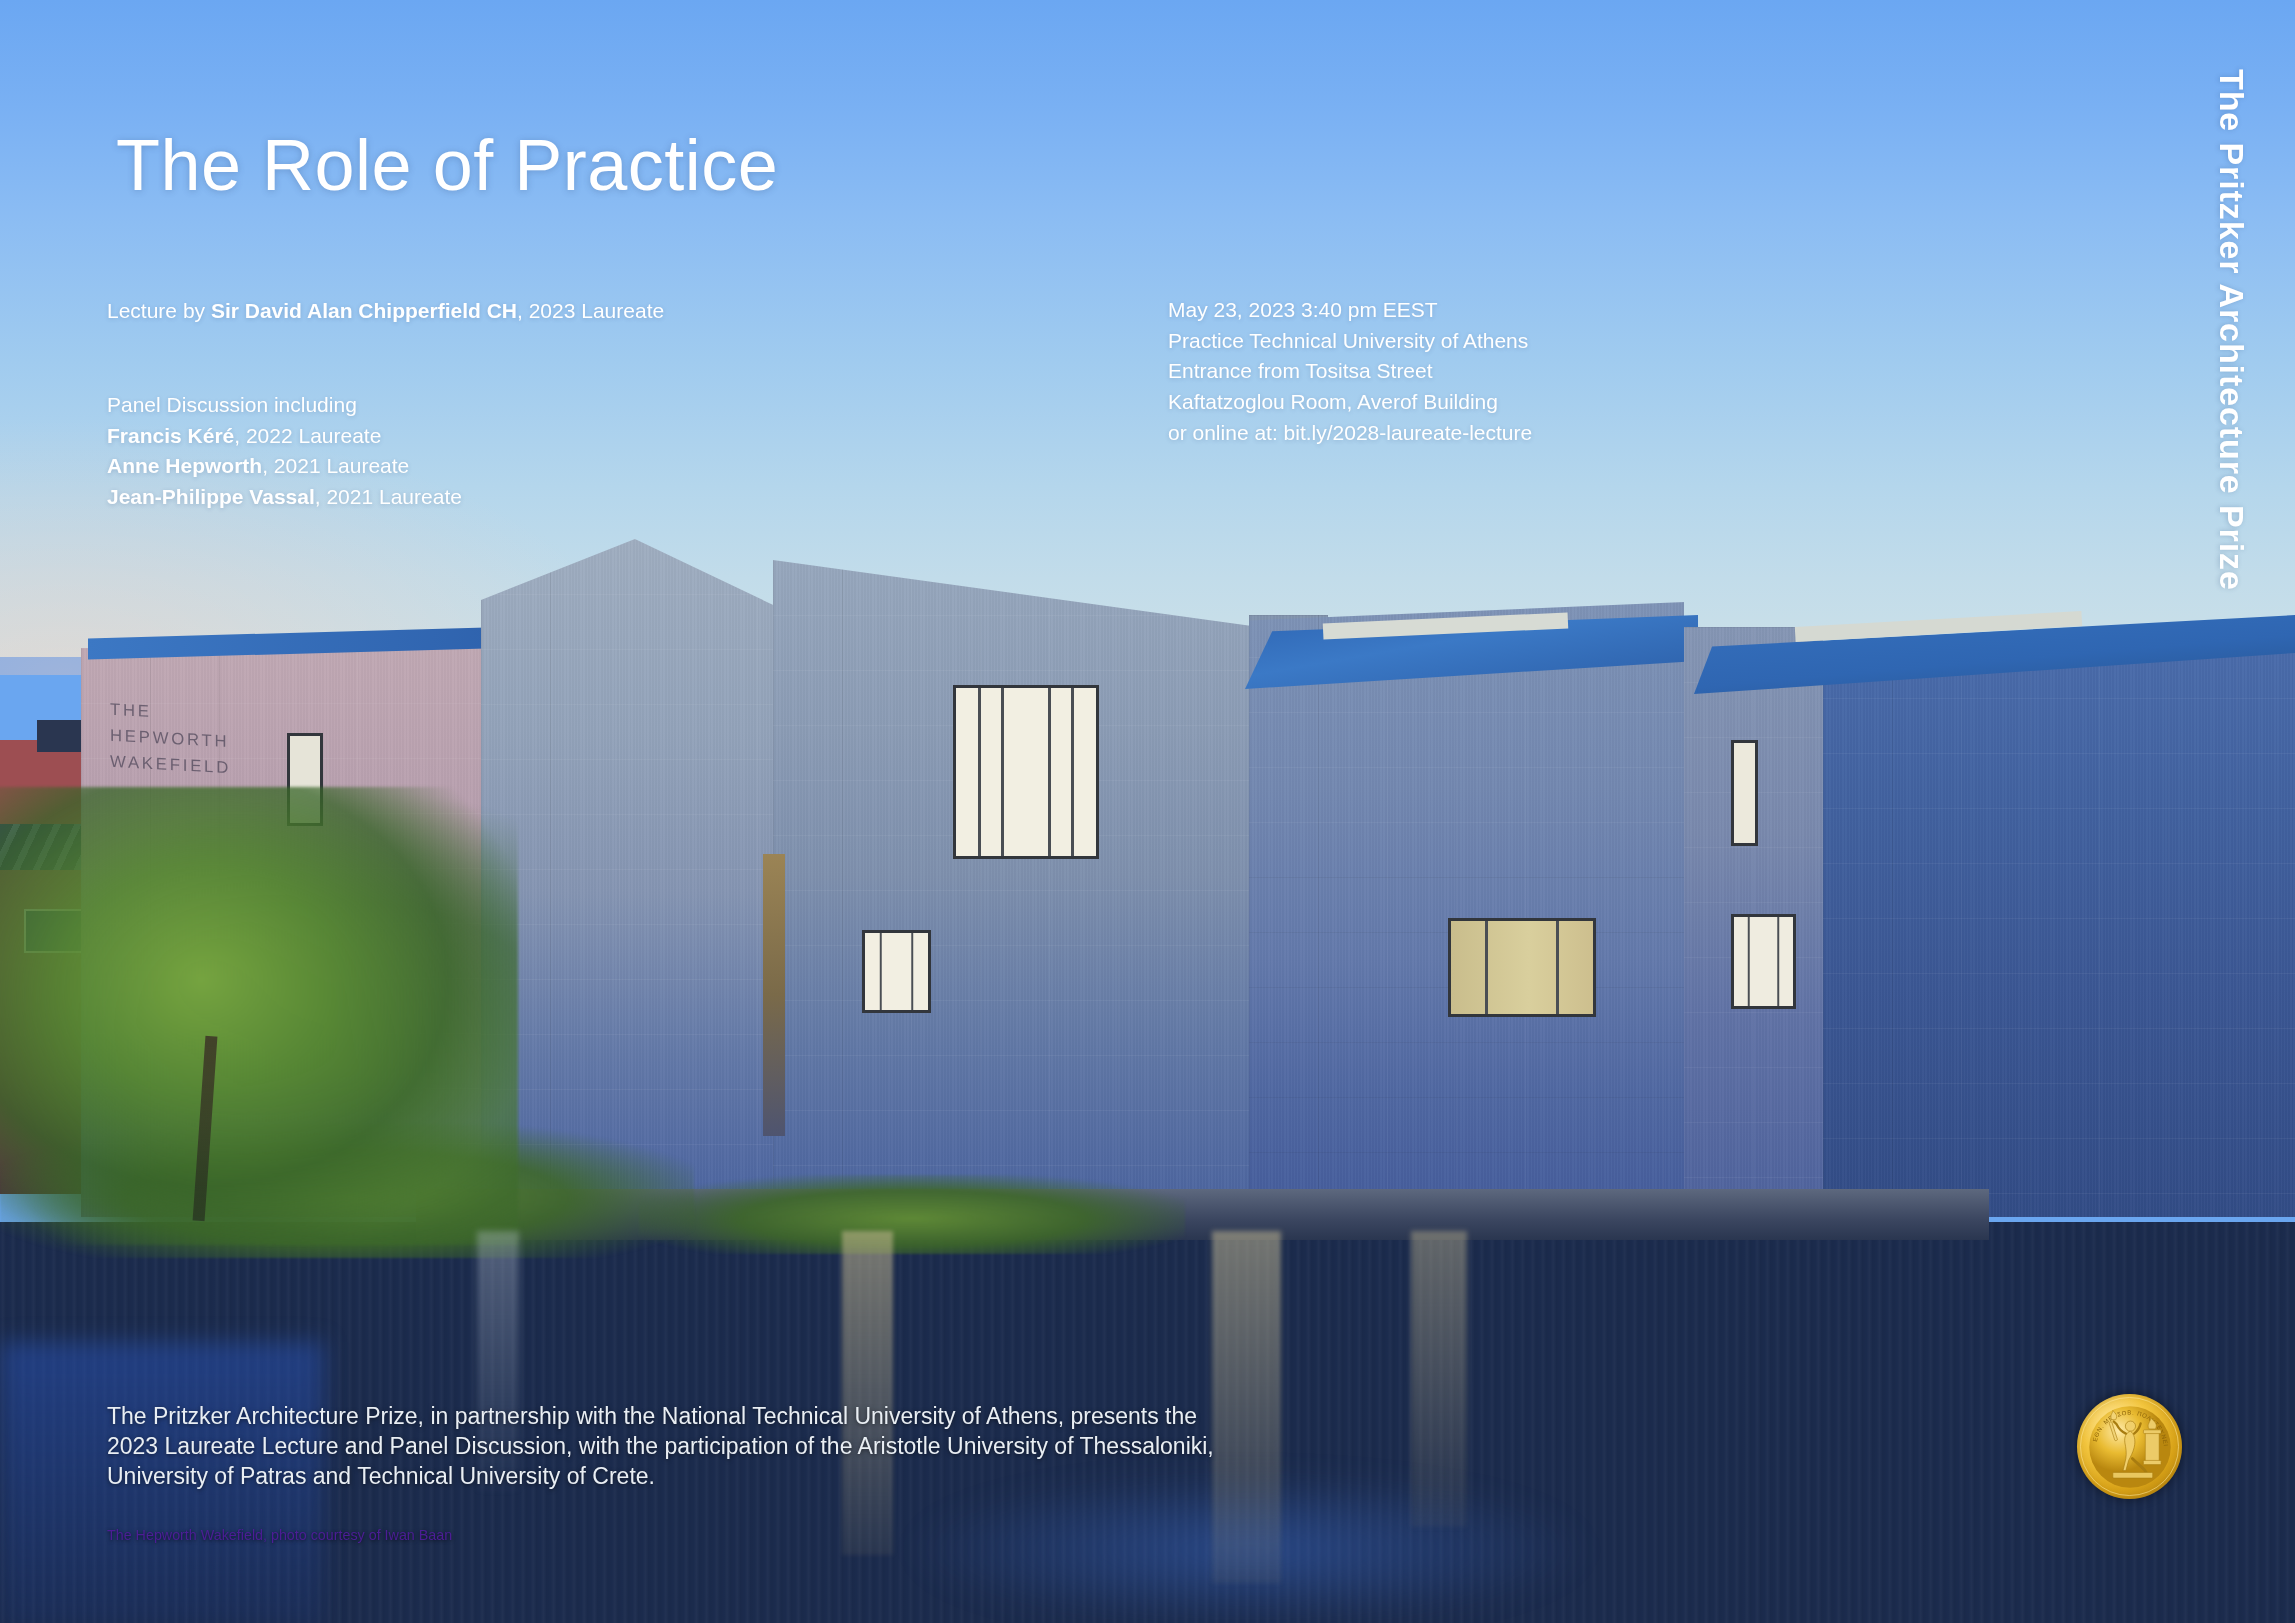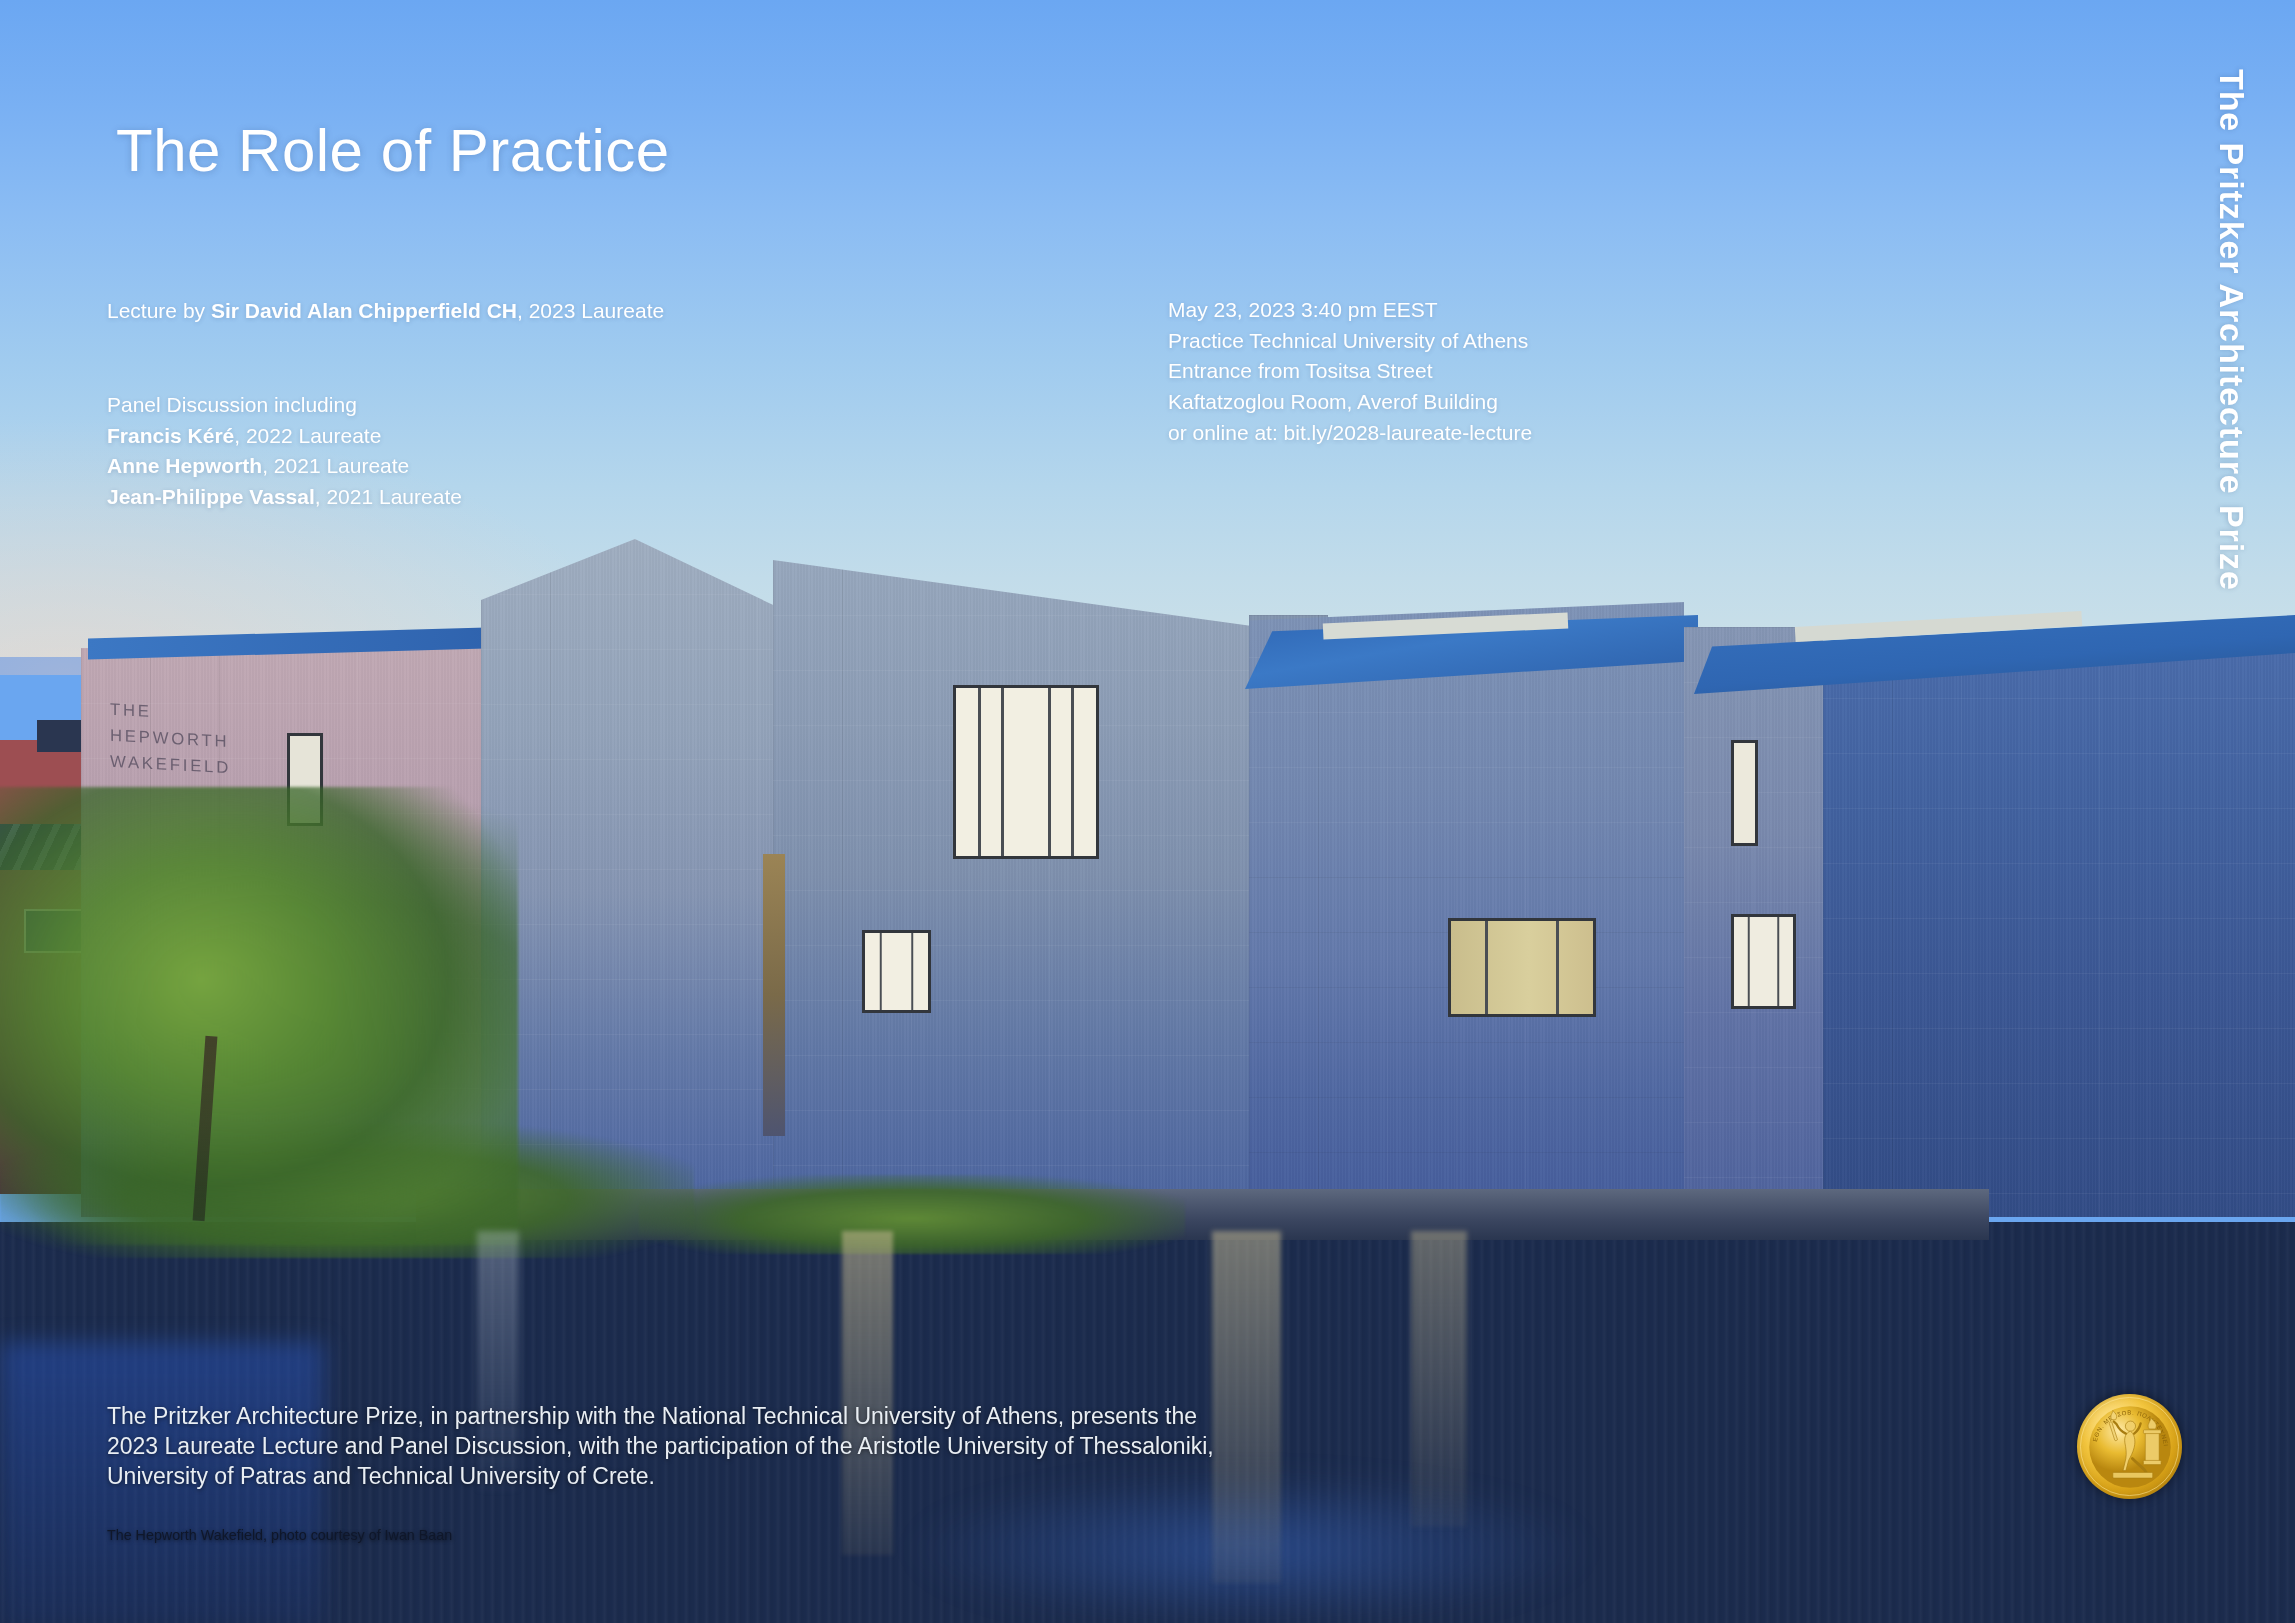--- a/index.html
+++ b/index.html
@@ -105,21 +105,21 @@
       linear-gradient(to right,
         rgba(0,0,0,0) calc(33.33% - 1.4px), #4a4e54 calc(33.33% - 1.4px), #4a4e54 calc(33.33% + 1.4px), rgba(0,0,0,0) calc(33.33% + 1.4px),
         rgba(0,0,0,0) calc(66.66% - 1.4px), #4a4e54 calc(66.66% - 1.4px), #4a4e54 calc(66.66% + 1.4px), rgba(0,0,0,0) calc(66.66% + 1.4px));
   }
   .win.warm2 { background: linear-gradient(to right,#c9bd8c 0%, #d9cf9d 55%, #cdbf8e 100%); }
 
   
   .title {
     position: absolute;
     left: 116px; top: 81px;
-    font-size: 60px;
+    font-size: 72px;
     font-weight: 300;
     color: #ffffff;
     letter-spacing: 0.5px;
     line-height: 1;
     text-shadow: 0 1.4px 7.4px rgba(40,70,120,.28);
   }
   .blk-text {
     position: absolute;
     color: #ffffff;
     font-size: 21px;
@@ -154,21 +154,21 @@
     font-size: 23px;
     line-height: 1.30;
     font-weight: 400;
     text-shadow: 0 0.9px 4.2px rgba(0,0,0,.55);
     white-space: nowrap;
   }
   .credit-line {
     position: absolute;
     left: 107px;
     top: 1527px;
-    color: #0f172a;
+    color: #4c1d95;
     font-size: 14.3px;
     font-weight: 400;
     text-shadow: 0 0.9px 3.7px rgba(0,0,0,.6);
     white-space: nowrap;
   }
 
   
   .medal {
     position: absolute;
     left: 2077px; top: 1394px;

